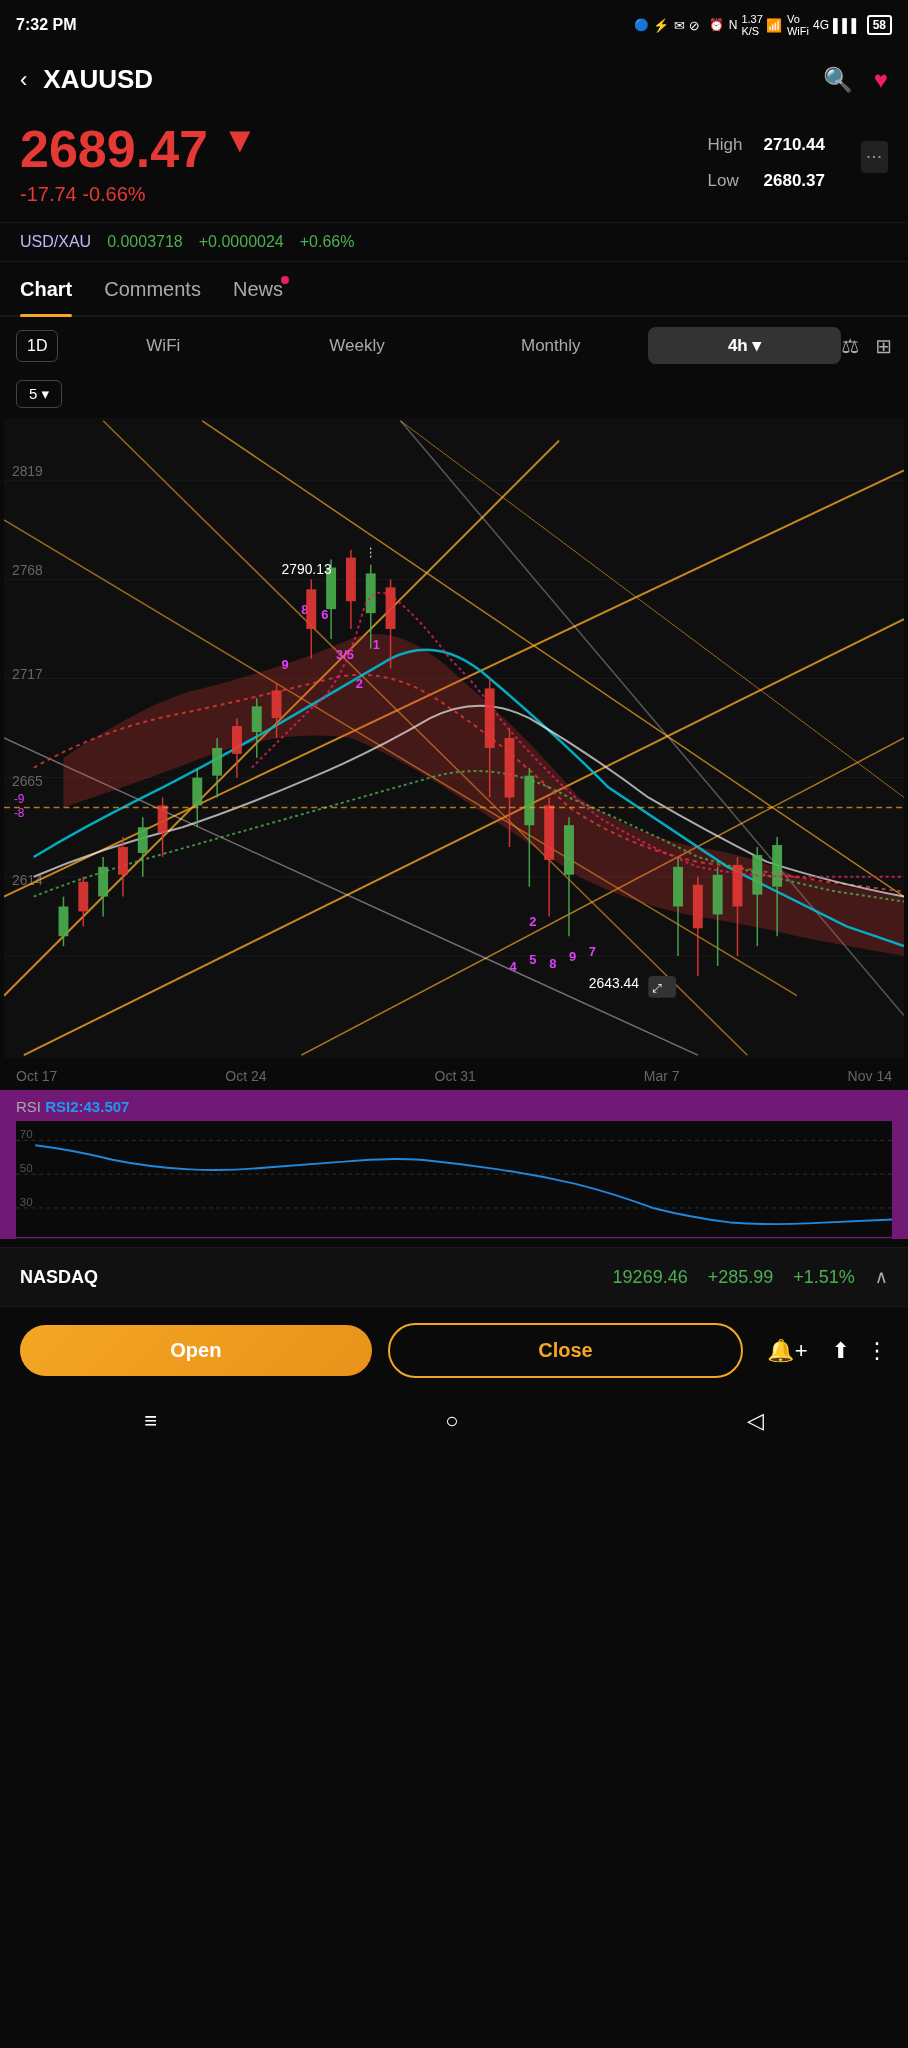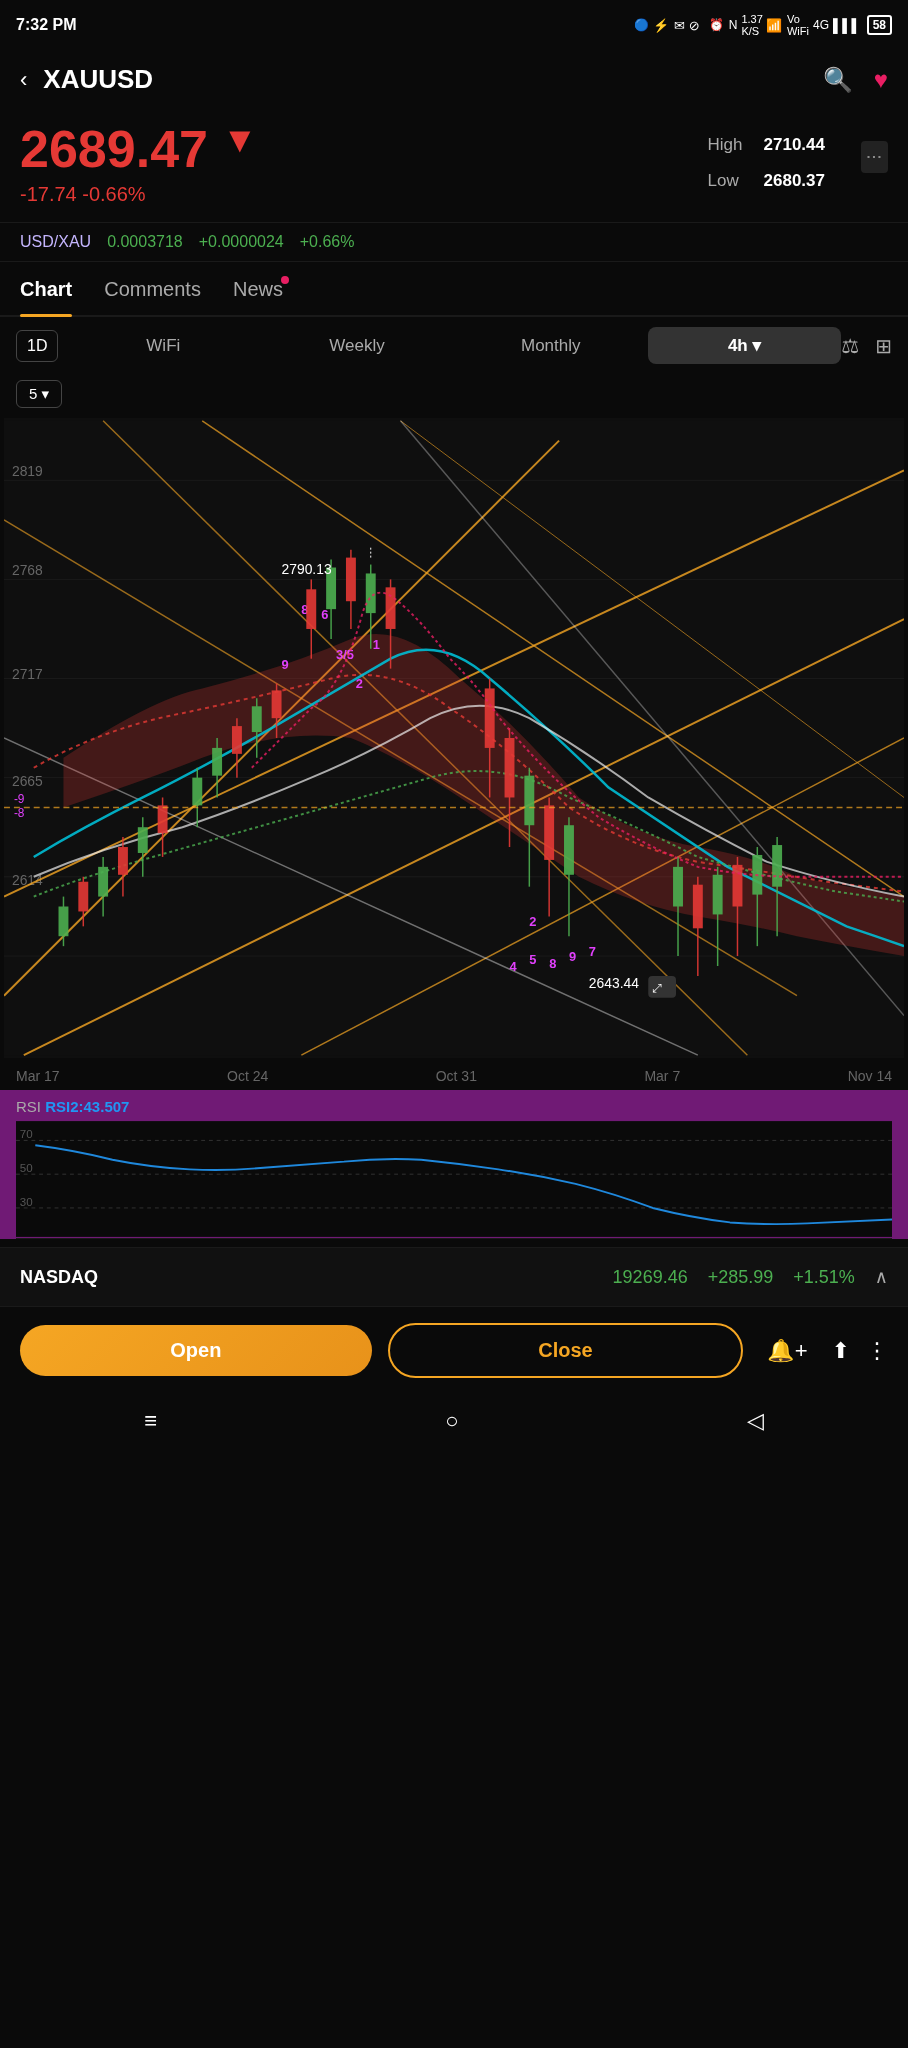--- a/index.html
+++ b/index.html
@@ -608,21 +608,21 @@
     <text x="590" y="572" fill="#fff" font-size="14">2643.44</text>
     <rect x="650" y="560" width="28" height="22" fill="#333" rx="4"></rect>
     <text x="654" y="576" fill="#fff" font-size="12">⤢</text>
 
     <path d="M250,350 Q280,320 310,290 Q340,270 360,200 Q370,160 395,180 Q420,200 450,240 Q480,270 500,300 Q550,360 600,400 Q650,430 700,450 Q750,460 800,460 Q850,460 908,460" fill="none" stroke="#e91e63" stroke-width="2" stroke-dasharray="3,3" opacity="0.8"></path>
 
   </svg>
 </div>
 
 <div class="x-axis">
-  <span>Mar 17</span>
+  <span>Oct 17</span>
   <span>Oct 24</span>
   <span>Oct 31</span>
   <span>Mar 7</span>
   <span>Nov 14</span>
 </div>
 
 <div class="rsi-section">
   <div class="rsi-label">
     <span>RSI</span>
     <span class="rsi-value-blue">RSI2:43.507</span>

